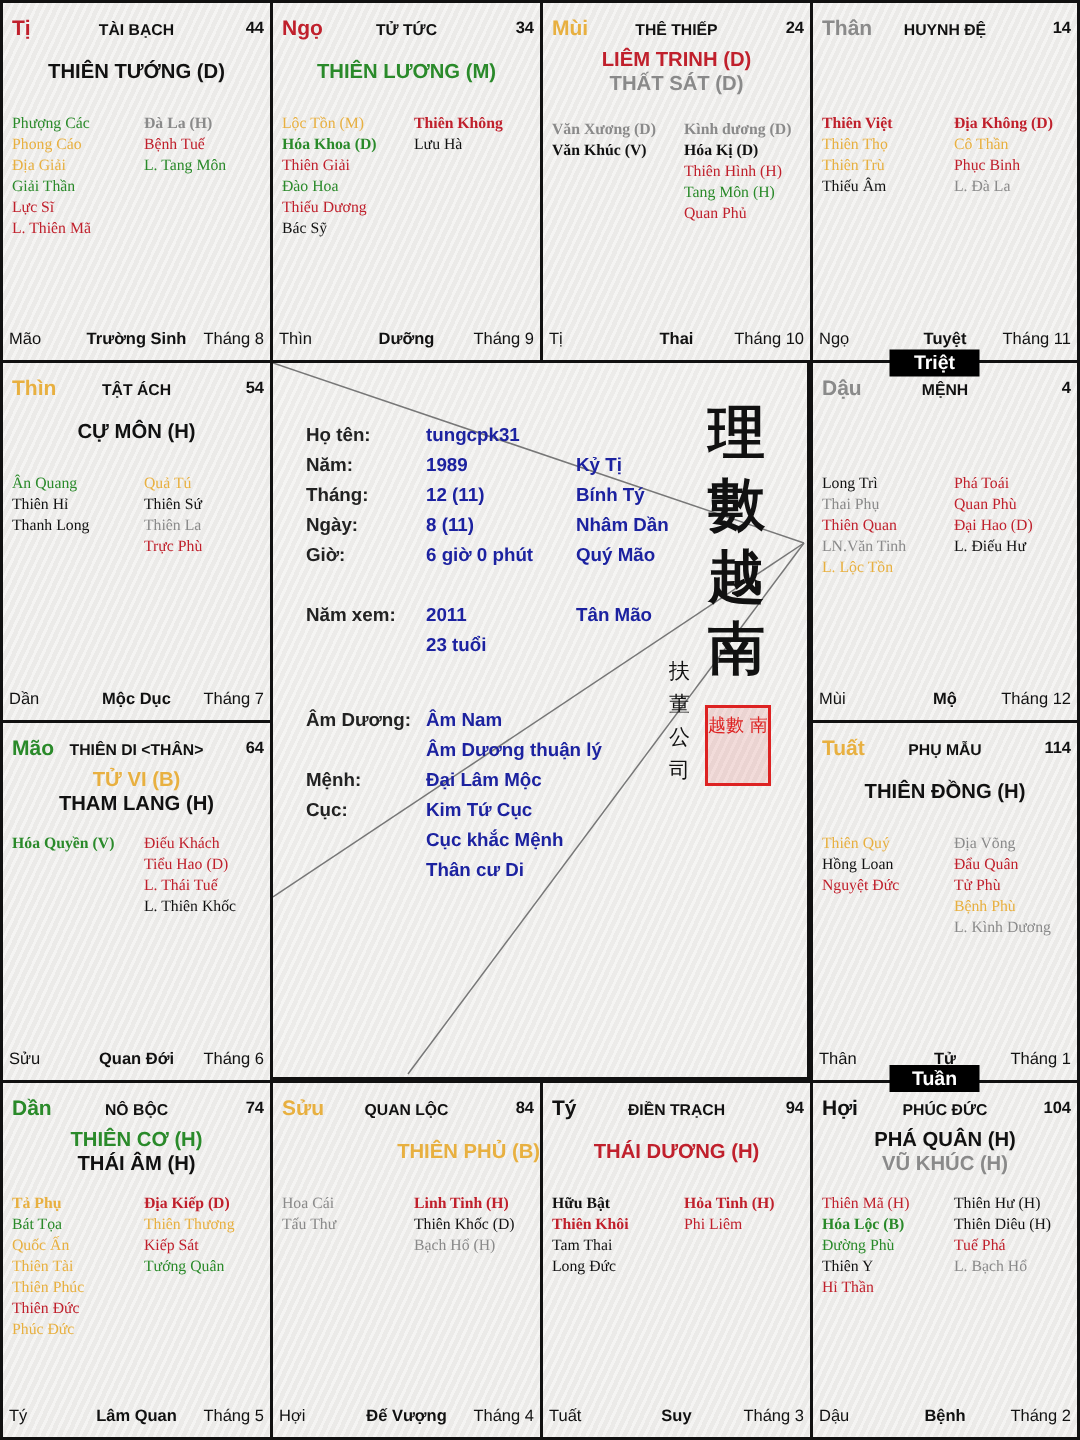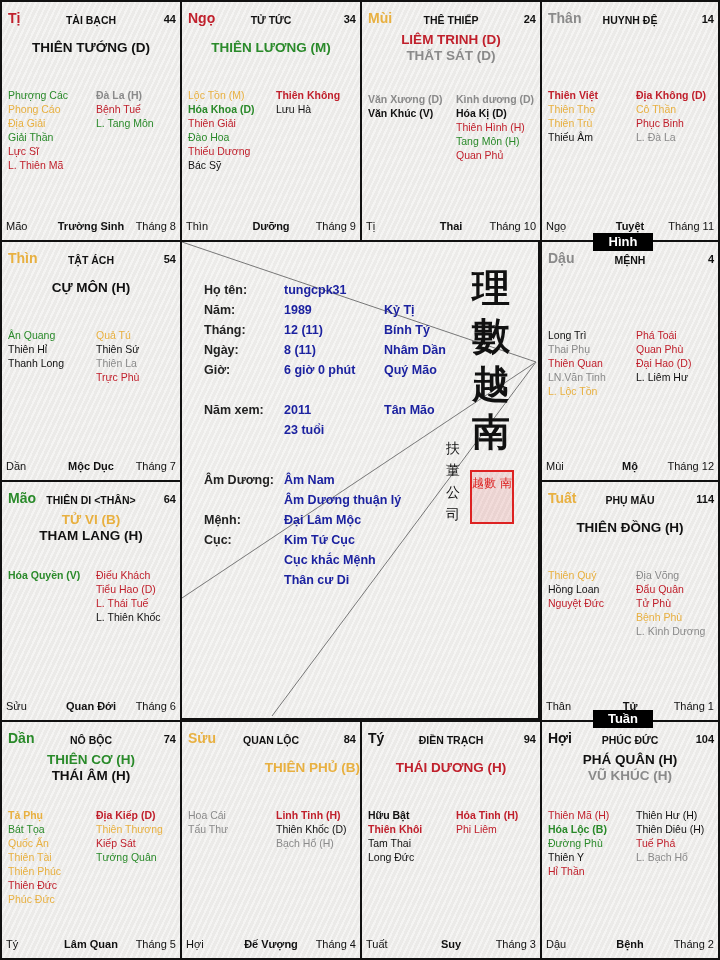--- a/index.html
+++ b/index.html
@@ -6,21 +6,21 @@
   body { width:720px; height:960px; background:#f3f2f0; font-family:"Liberation Sans", sans-serif; position:relative; overflow:hidden; }
   .chart { position:absolute; left:0; top:0; width:720px; height:960px; background:#fdfdfc; }
   .cell { position:absolute; box-sizing:border-box; border:2px solid #111; background:#efeeec;
           background-image: repeating-linear-gradient(115deg, rgba(255,255,255,0.35) 0 2px, rgba(0,0,0,0.015) 2px 5px); }
   .hdr { position:absolute; left:4px; right:4px; top:10px; height:18px; font-size:11px; font-weight:bold; }
   .hdr .branch { position:absolute; left:2px; top:-2px; font-size:14px; font-weight:bold; }
   .hdr .palace { position:absolute; left:0; right:0; text-align:center; top:2px; color:#111; font-size:10.5px; }
   .hdr .age { position:absolute; right:0; top:1px; font-size:11px; color:#111; }
   .main { position:absolute; left:0; right:0; text-align:center; font-weight:bold; font-size:13.5px; line-height:16px; }
   .stars { position:absolute; left:4px; right:4px; font-size:10.5px; line-height:14px; }
-  .col { position:absolute; top:16px; }
+  .col { position:absolute; top:4px;font-family:Liberation Serif, serif; }
   .col.l { left:2px; }
   .col.r { left:90px; }
   .s { white-space:nowrap; }
   .b { font-weight:bold; }
   .ftr { position:absolute; left:4px; right:4px; bottom:6px; height:14px; font-size:11px; color:#111; }
   .ftr .fl { position:absolute; left:0; }
   .ftr .fc { position:absolute; left:0; right:0; text-align:center; font-weight:bold; }
   .ftr .fr { position:absolute; right:0; }
   .tag { position:absolute; background:#000; color:#fff; font-weight:bold; font-size:13px; text-align:center; width:60px; height:18px; line-height:18px; z-index:5; }
   .c-red { color:#c0202c; }
@@ -198,21 +198,21 @@
           <div class="s c-black">Long Trì</div>
           <div class="s c-gray">Thai Phụ</div>
           <div class="s c-red">Thiên Quan</div>
           <div class="s c-gray">LN.Văn Tinh</div>
           <div class="s c-yellow">L. Lộc Tồn</div>
         </div>
         <div class="col r">
           <div class="s c-red">Phá Toái</div>
           <div class="s c-red">Quan Phù</div>
           <div class="s c-red">Đại Hao (D)</div>
-          <div class="s c-black">L. Liêm Hư</div>
+          <div class="s c-black">L. Điếu Hư</div>
         </div>
       </div>
       <div class="ftr">
         <span class="fl">Mùi</span>
         <span class="fc">Mộ</span>
         <span class="fr">Tháng 12</span>
       </div>
     </div>
     <div class="cell" style="left: 0px; top: 480px; width: 182px; height: 242px;">
       <div class="hdr">
@@ -465,15 +465,15 @@
         <div>南</div>
       </div>
       <div class="cal-small">
         <div>扶</div>
         <div>董</div>
         <div>公</div>
         <div>司</div>
       </div>
       <div class="seal">越數 南</div>
     </div>
-    <div class="tag" style="left: 593px; top: 233px;">Hình</div>
+    <div class="tag" style="left: 593px; top: 233px;">Triệt</div>
     <div class="tag" style="left: 593px; top: 710px;">Tuần</div>
   </div>
 
 </body></html>

